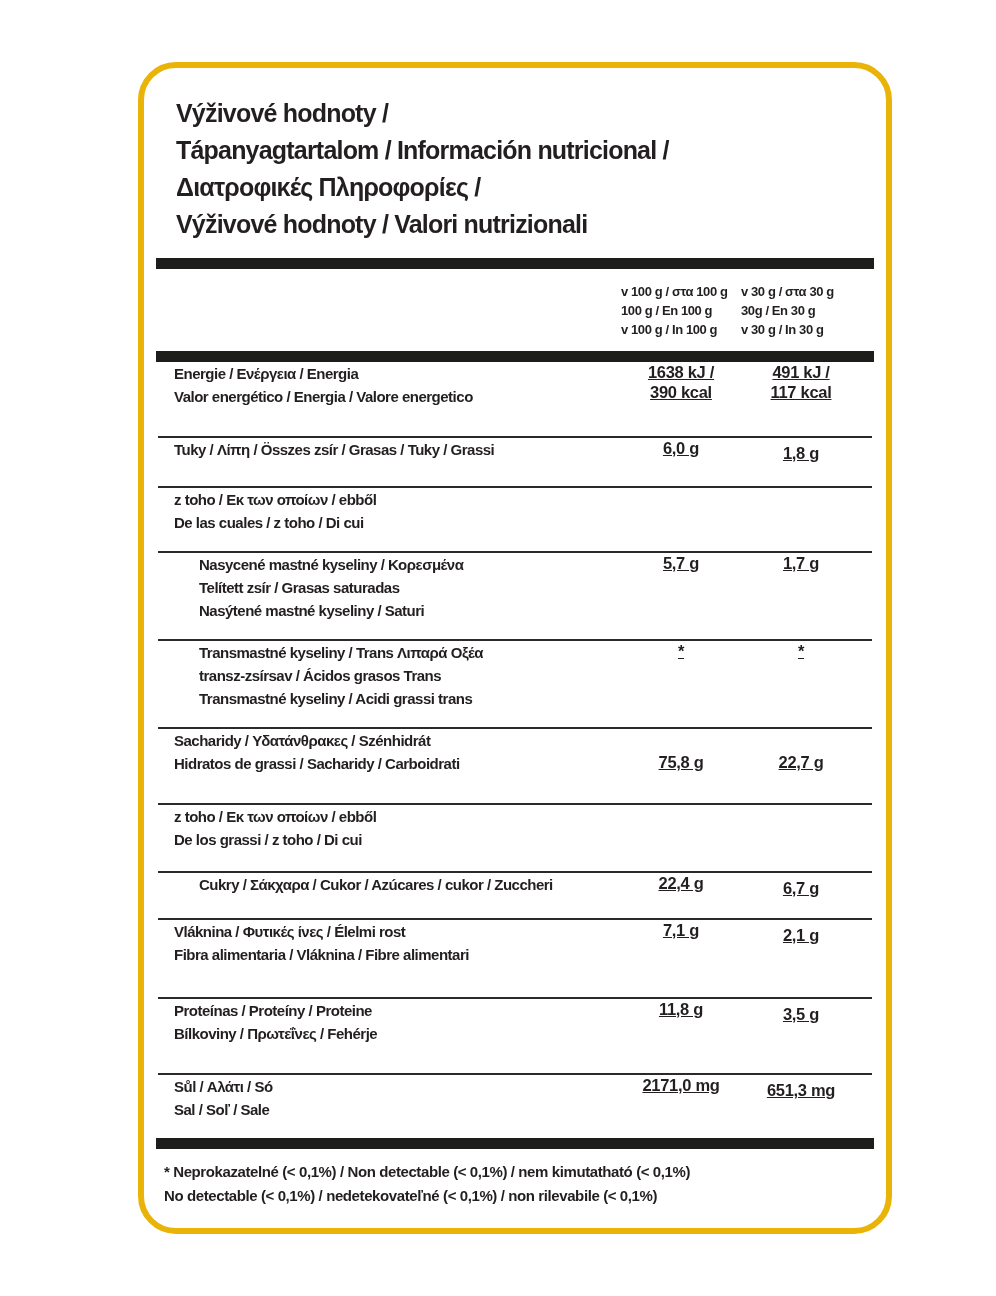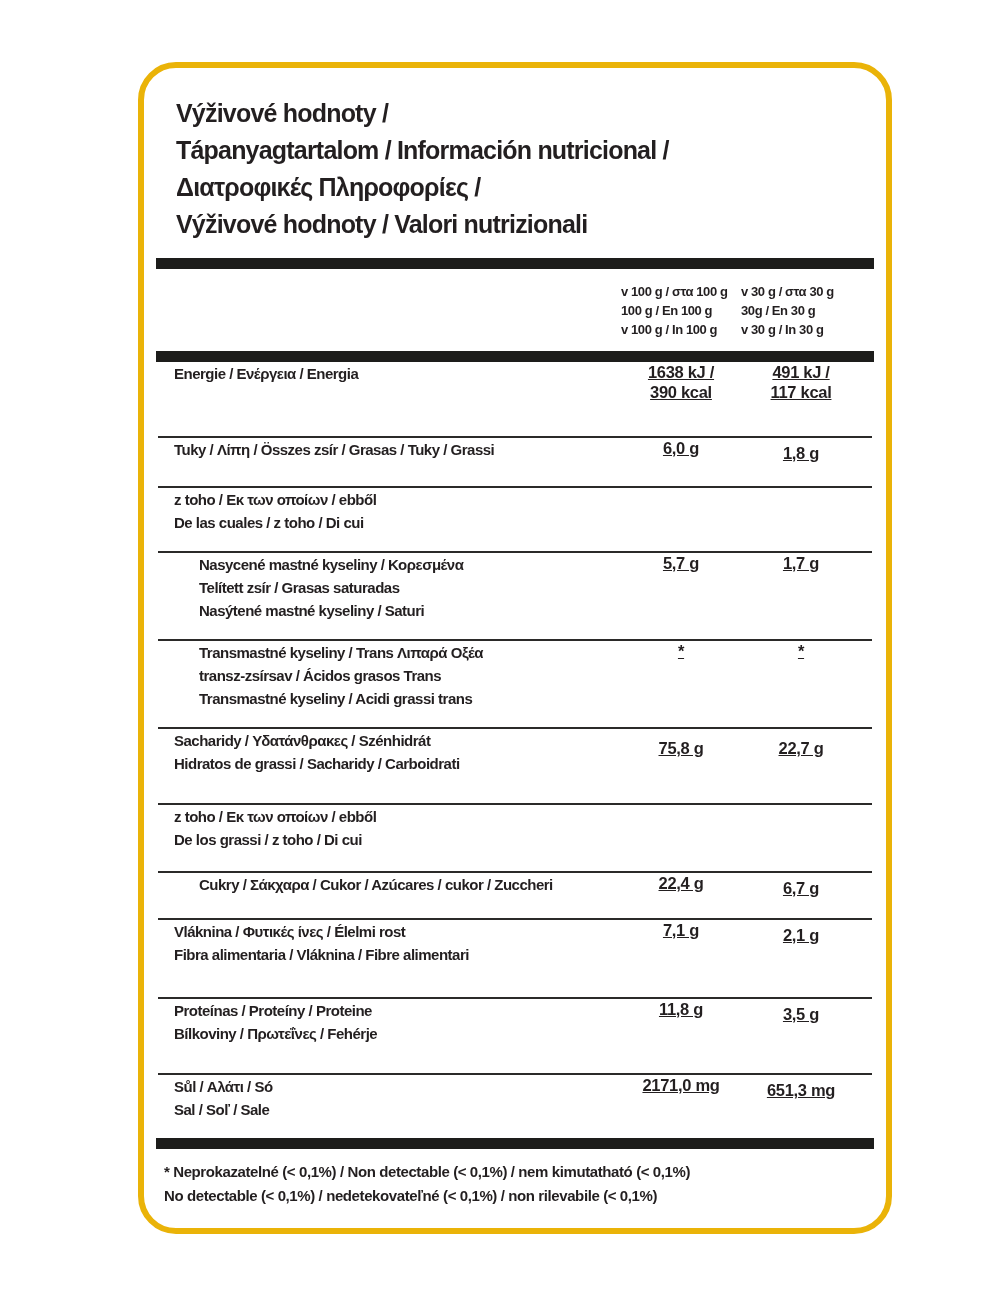--- a/index.html
+++ b/index.html
@@ -68,21 +68,21 @@
   .indent .lbl { padding-left: 25px; }
   .val {
     width: 120px;
     text-align: center;
     font-size: 16.5px;
     letter-spacing: -0.3px;
     line-height: 20px;
     text-decoration: underline;
   }
   .val span { display: block; }
-  .val.top { align-self: flex-start; margin-top: 9px; }
+  .val.top { align-self: flex-start; margin-top: 23px; }
   .val.low { position: relative; top: 5px; }
   .footnote {
     margin: 11px 24px 0 20px;
     font-size: 15px;
     line-height: 24px;
     letter-spacing: -0.4px;
   }
   .footnote span { display: block; white-space: nowrap; }
 </style>
 </head>
@@ -112,20 +112,21 @@
     </div>
   </div>
 
   <div class="bar"></div>
 
   <div class="table">
 
     <div class="row" style="min-height:74px">
       <div class="lbl">
         <span>Energie / Ενέργεια / Energia</span>
+        <span>Valor energético / Energia / Valore energetico</span>
       </div>
       <div class="val">
         <span>1638 kJ /</span>
         <span>390 kcal</span>
       </div>
       <div class="val">
         <span>491 kJ /</span>
         <span>117 kcal</span>
       </div>
     </div>

